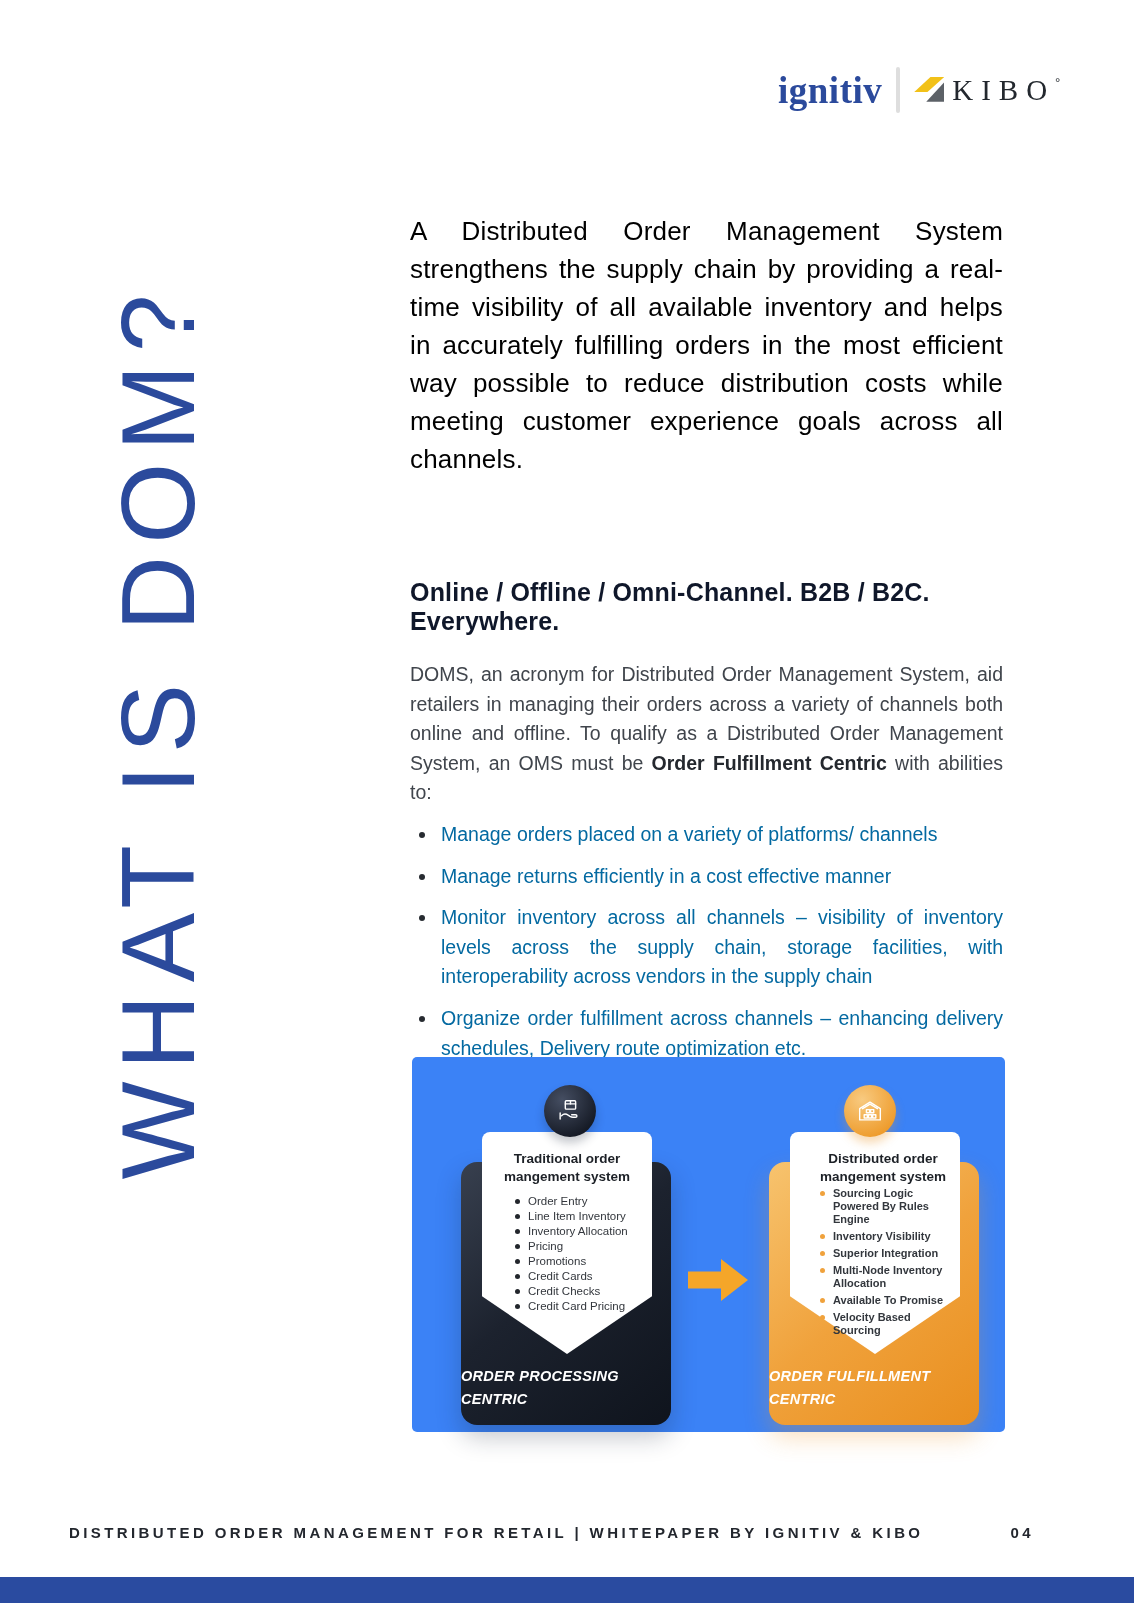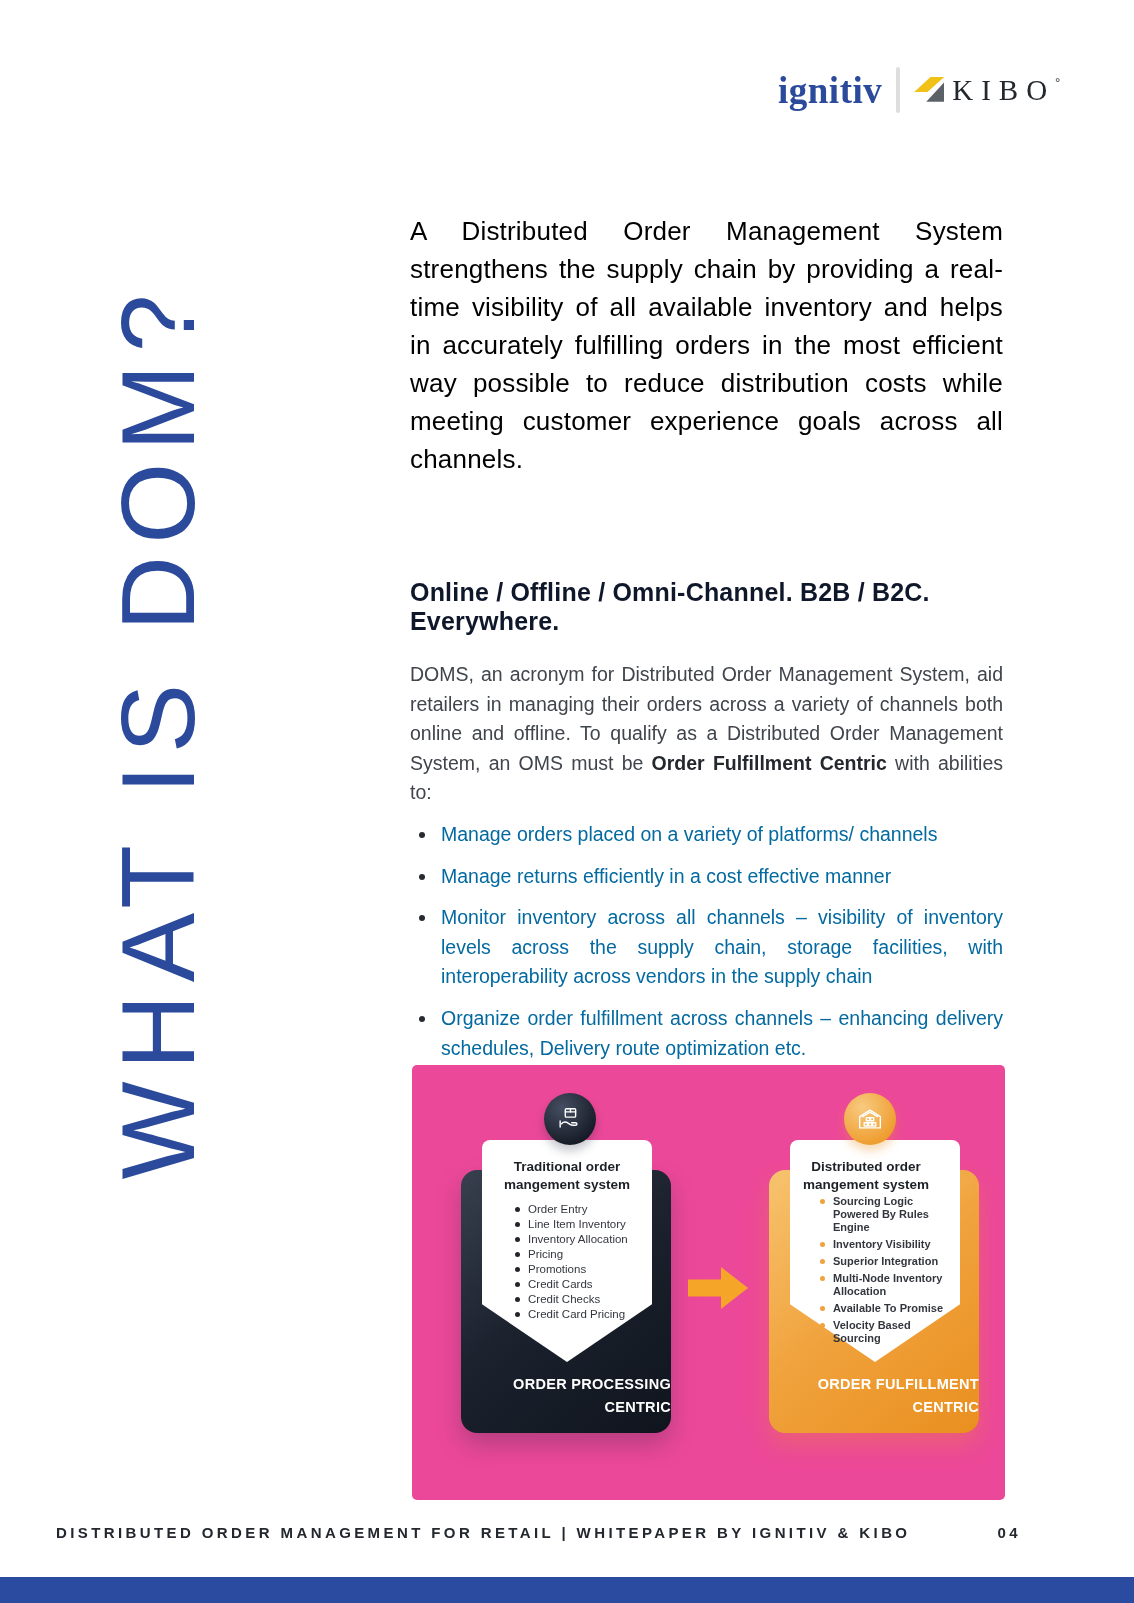--- a/index.html
+++ b/index.html
@@ -49,22 +49,22 @@
   .bullet-list { margin-top:4px; height:209px; list-style:none; }
   .bullet-list li { display:flex; font-size:19.5px; line-height:29.6px; color:#0369a1;margin-top:12px; }
   .bullet-list .dot {
     flex:0 0 auto; width:6px; height:6px; border-radius:50%;
     background:#272b31; margin:12px 16px 0 9px;
   }
   .bullet-list .bullet-text { flex:1; text-align:justify; }
 
   
   .diagram-panel {
-    position:relative; margin-top:36px; margin-left:2px;
-    width:593px; height:435px; background:#ec4899; border-radius:5px;
+    position:relative; margin-top:28px; margin-left:2px;
+    width:593px; height:375px; background:#3b82f6; border-radius:5px;
   }
   .outer-card { position:absolute; top:105px; width:210px; height:263px; border-radius:16px; z-index:1; }
   .outer-card.dark {
     left:49px;
     background:linear-gradient(140deg,#38404f 0%, #1c222e 45%, #0f141d 100%);
     box-shadow:0 12px 24px rgba(25,35,55,.25);
   }
   .outer-card.orange {
     left:357px;
     background:linear-gradient(140deg,#f7c36e 0%, #f0a23c 50%, #e98f1f 100%);
@@ -86,46 +86,46 @@
     background:radial-gradient(circle at 35% 28%, #454e62 0%, #161b26 75%);
     box-shadow:0 6px 10px rgba(25,35,55,.25); }
   .icon-circle.orange-circle { left:432px;
     background:radial-gradient(circle at 35% 28%, #f8ca80 0%, #ee9b2b 78%);
     box-shadow:0 6px 10px rgba(235,150,40,.35); }
   .card-title {
     position:absolute; top:93px; width:170px; z-index:3; text-align:center;
     font-size:13.5px; font-weight:700; color:#1d2127; line-height:18px;
   }
   .card-title.left { left:70px; }
-  .card-title.right { left:369px; }
+  .card-title.right { left:386px; }
   .card-list { position:absolute; z-index:3; list-style:none; }
   .card-list li { display:flex; align-items:flex-start; }
   .card-list .mini-dot { flex:0 0 auto; width:5px; height:5px; border-radius:50%; margin:5px 8px 0 0; }
   .card-list.left { left:103px; top:137px; width:127px; }
   .card-list.left li { font-size:11.5px; line-height:15px; color:#33373d; }
   .card-list.left .mini-dot { background:#22262c; }
   .card-list.right { left:408px; top:130px; width:140px;font-weight:bold; }
   .card-list.right li { font-size:11px; line-height:13px; color:#33373d; margin-bottom:4px; }
   .card-list.right .mini-dot { background:#f0a23c; margin-top:4px; }
   .card-footer {
-    position:absolute; top:308px; width:210px; z-index:3; text-align:right;
-    color:#ffffff; font-weight:700; font-size:14.5px; line-height:23px; letter-spacing:0.3px;
+    position:absolute; top:308px; width:210px; z-index:3; text-align:left;
+    color:#ffffff; font-weight:700; font-size:14.5px; line-height:23px; letter-spacing:0.3px;font-style:italic;
   }
   .card-footer.left { left:49px; }
   .card-footer.right { left:357px; }
   .flow-arrow {
     position:absolute; left:276px; top:202px; width:60px; height:42px;
     background:#f5a629; z-index:2;
     clip-path:polygon(0 30%, 55% 30%, 55% 0, 100% 50%, 55% 100%, 55% 70%, 0 70%);
   }
   .icon-svg { stroke:#ffffff; fill:none; stroke-width:1.5; stroke-linecap:round; stroke-linejoin:round; }
 
   
   .page-footer {
-    position:absolute; left:56px; top:1524px; width:965px;
+    position:absolute; left:69px; top:1524px; width:965px;
     display:flex; justify-content:space-between; align-items:baseline;
     font-size:15px; font-weight:700; letter-spacing:3.4px; color:#23272e;
   }
   .bottom-bar { position:absolute; left:0; top:1577px; width:1134px; height:26px; background:#2a4ba0; }
 </style>
 </head>
 <body>
 
 <div class="page">
 

